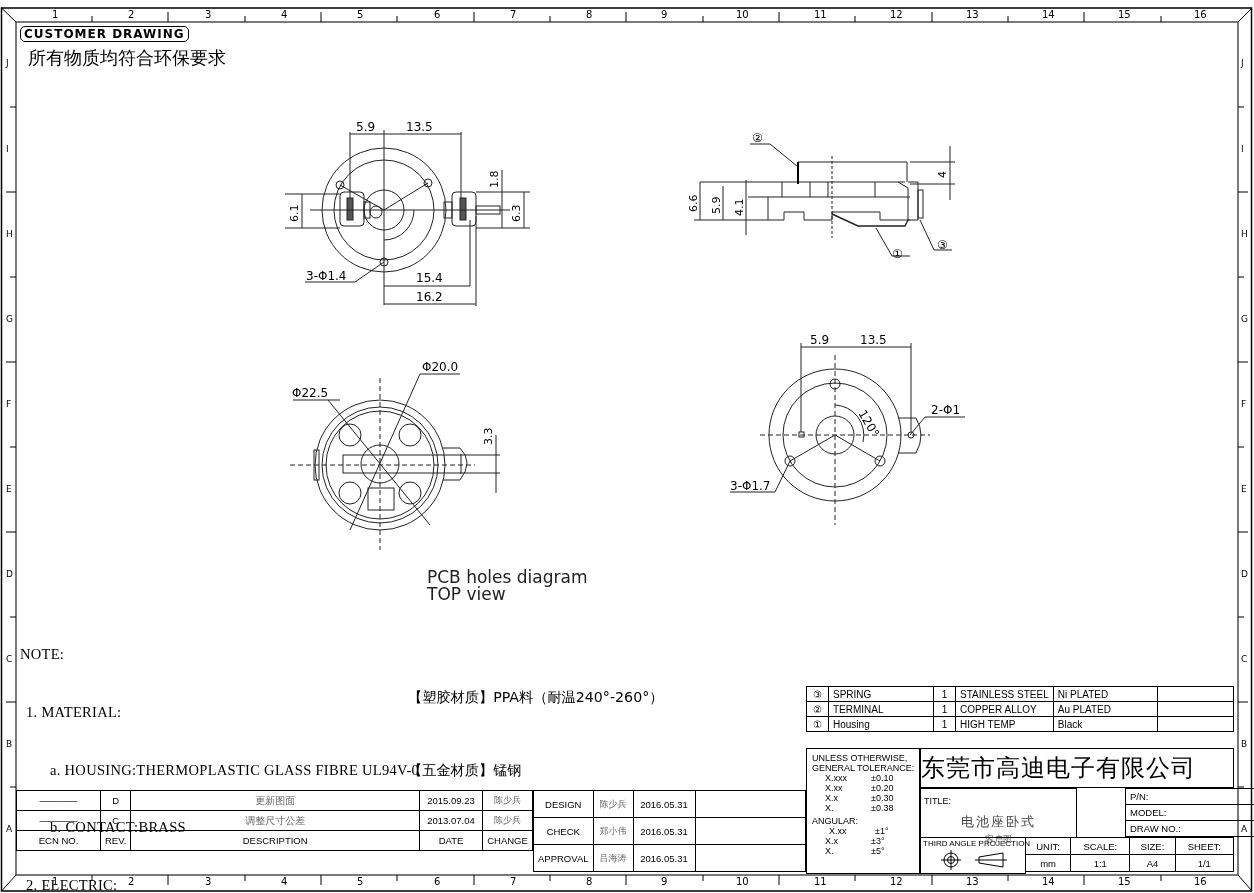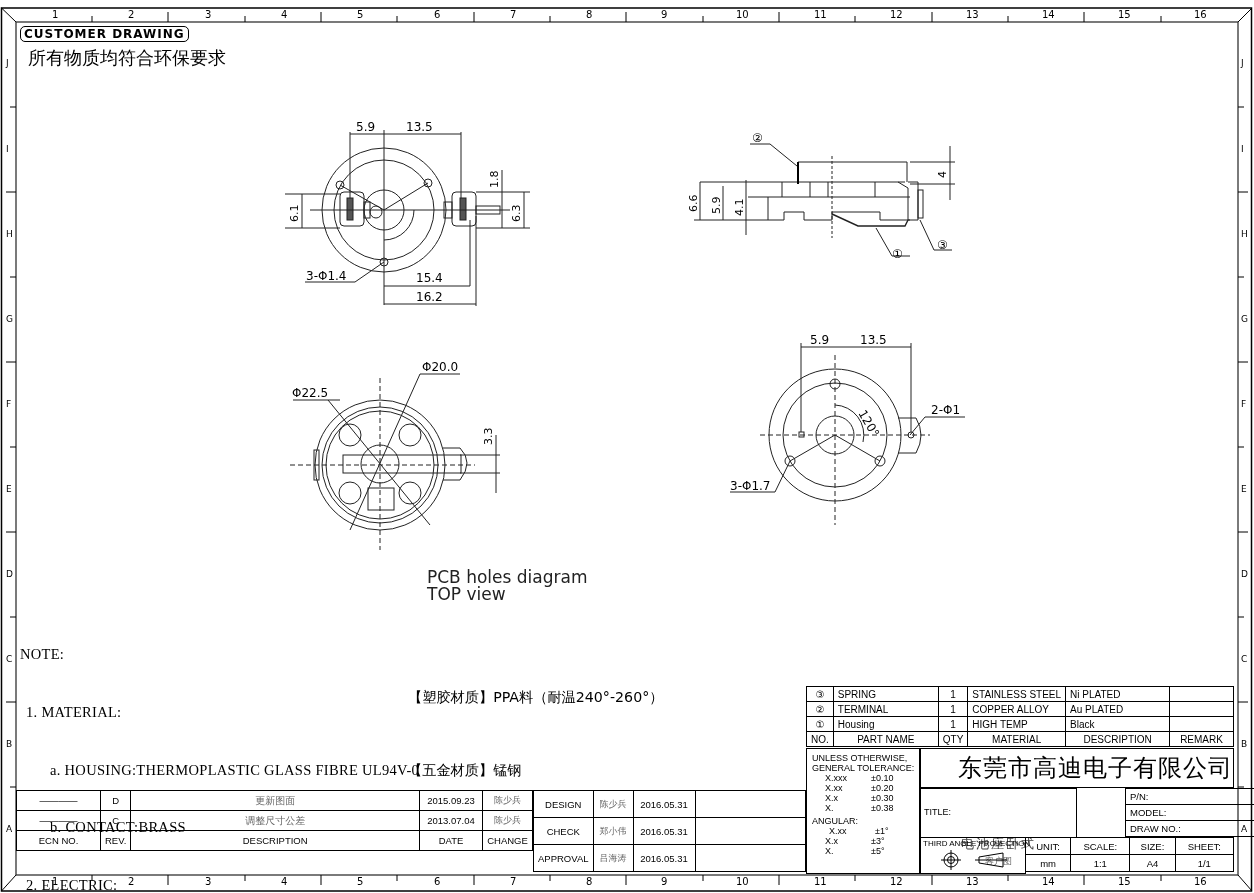--- a/index.html
+++ b/index.html
@@ -357,48 +357,40 @@
     <td></td>
   </tr>
   <tr>
     <td class="c">①</td>
     <td>Housing</td>
     <td class="c">1</td>
     <td>HIGH TEMP</td>
     <td>Black</td>
     <td></td>
   </tr>
-  <tr>
-    <td class="c">NO.</td>
-    <td class="c">PART NAME</td>
-    <td class="c">QTY</td>
-    <td class="c">MATERIAL</td>
-    <td class="c">DESCRIPTION</td>
-    <td class="c">REMARK</td>
-  </tr>
 </tbody>
   </table>
 
 <div class="abs" style="left:806px;top:748px;width:114px;height:126px;border:1px solid #000;font-family:'Liberation Sans',sans-serif;font-size:9px;line-height:10px;padding-top:4px;box-sizing:border-box">
   <div style="padding-left:5px">UNLESS OTHERWISE,</div>
   <div style="padding-left:5px">GENERAL TOLERANCE:</div>
   <div style="padding-left:18px"><span style="display:inline-block;width:46px">X.xxx</span><span>±0.10</span></div>
   <div style="padding-left:18px"><span style="display:inline-block;width:46px">X.xx</span><span>±0.20</span></div>
   <div style="padding-left:18px"><span style="display:inline-block;width:46px">X.x</span><span>±0.30</span></div>
   <div style="padding-left:18px"><span style="display:inline-block;width:46px">X.</span><span>±0.38</span></div>
   <div style="padding-left:5px;margin-top:3px">ANGULAR:</div>
   <div style="padding-left:22px"><span style="display:inline-block;width:46px">X.xx</span><span>±1°</span></div>
   <div style="padding-left:18px"><span style="display:inline-block;width:46px">X.x</span><span>±3°</span></div>
   <div style="padding-left:18px"><span style="display:inline-block;width:46px">X.</span><span>±5°</span></div>
 </div>
 
-<div class="abs company" style="left:920px;top:748px;width:314px;height:40px;border:1px solid #000;box-sizing:border-box;text-align:right;line-height:38px">东莞市高迪电子有限公司</div>
+<div class="abs company" style="left:920px;top:748px;width:314px;height:40px;border:1px solid #000;box-sizing:border-box;text-align:left;line-height:38px">东莞市高迪电子有限公司</div>
 
 <div class="abs" style="left:920px;top:788px;width:157px;height:50px;border:1px solid #000;box-sizing:border-box;font-family:'Liberation Sans',sans-serif;font-size:9px">
-  <div style="padding:18px 3px">TITLE:</div>
+  <div style="padding:7px 3px">TITLE:</div>
   <div style="text-align:center;font-size:13px;color:#444;font-family:'DejaVu Serif',serif;letter-spacing:2px">电池座卧式</div>
   <div class="gray" style="text-align:center;margin-top:2px">客户图</div>
 </div>
 <table class="tb" style="left:1125px;top:788px;width:158px;font-size:9.5px">
   <tbody>
       <tr>
         <td style="height:15px">P/N:</td>
       </tr>
   <tr>
         <td style="height:15px">MODEL:</td>

